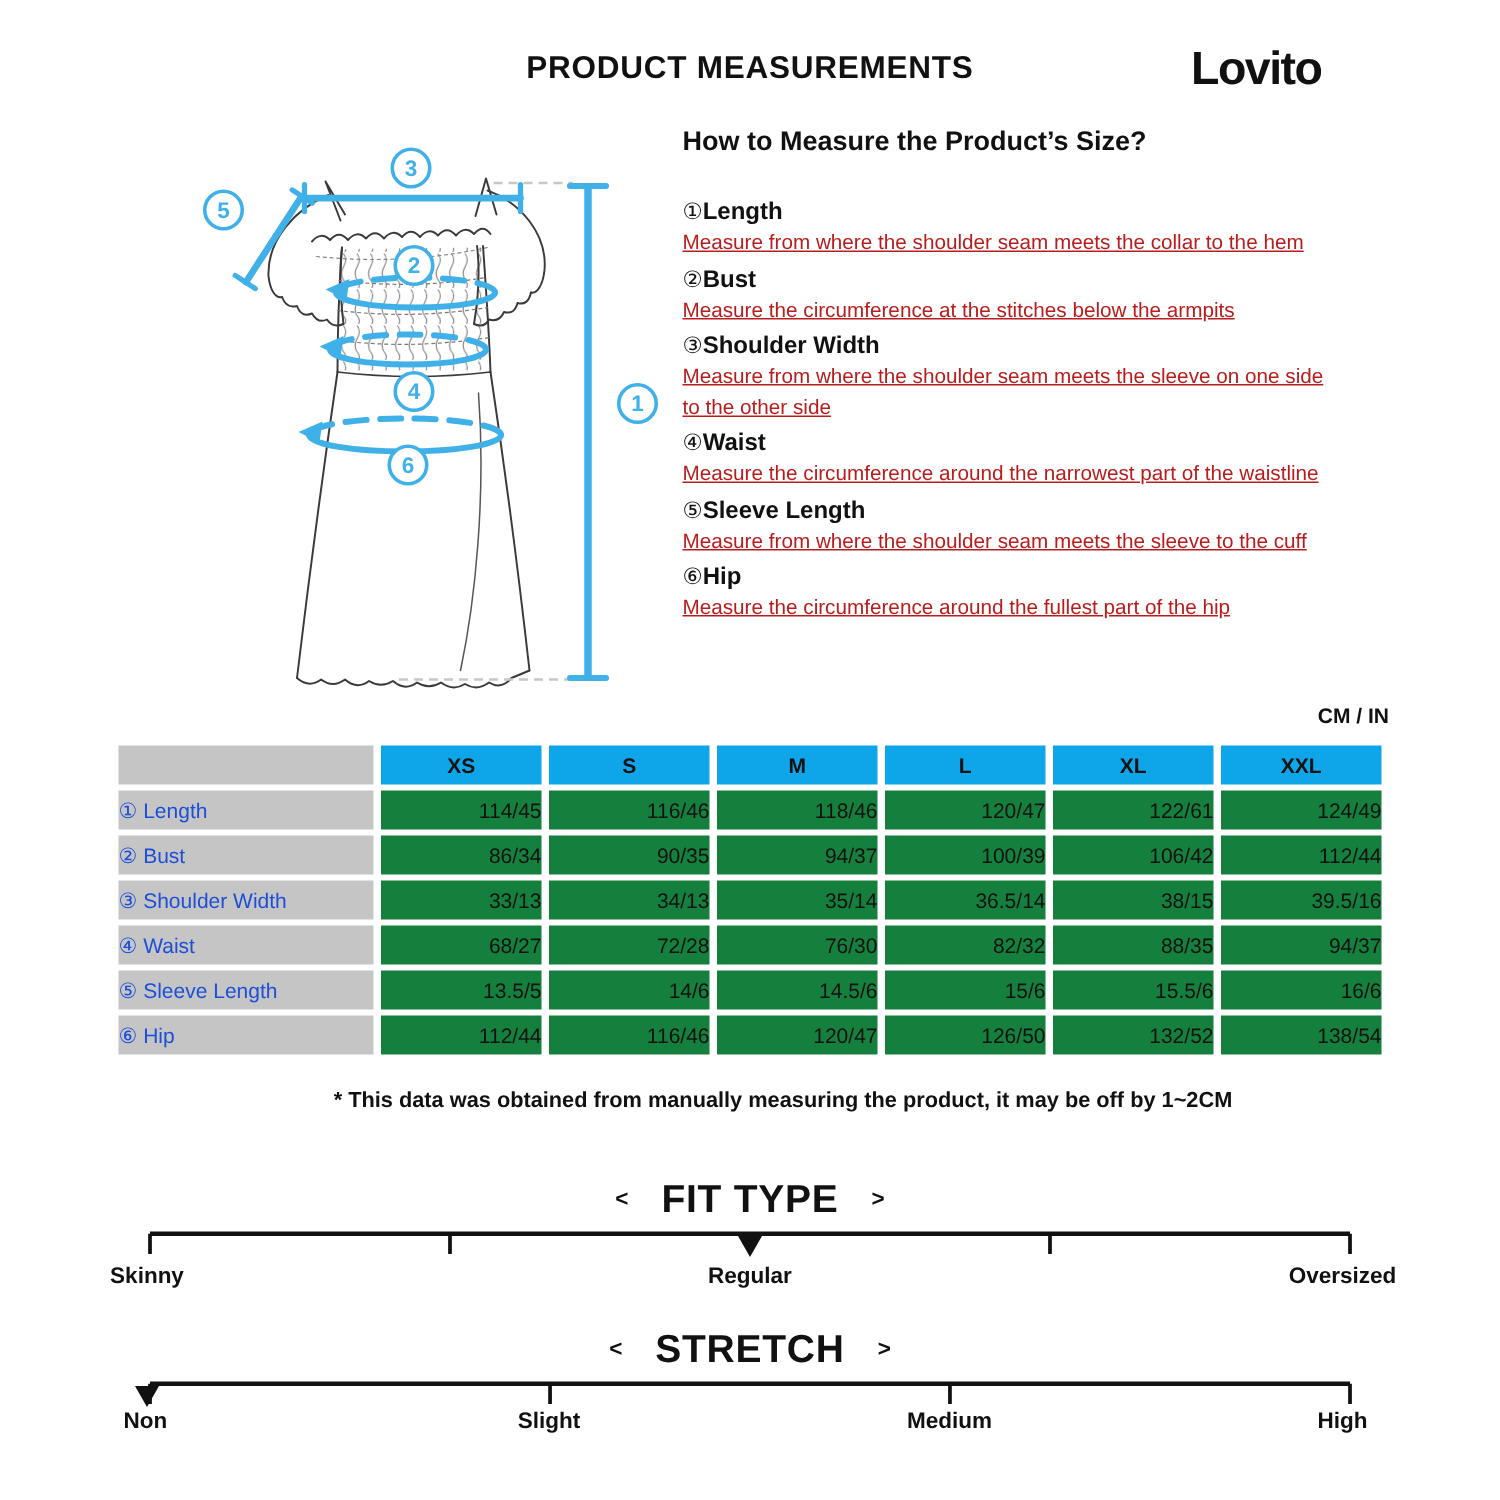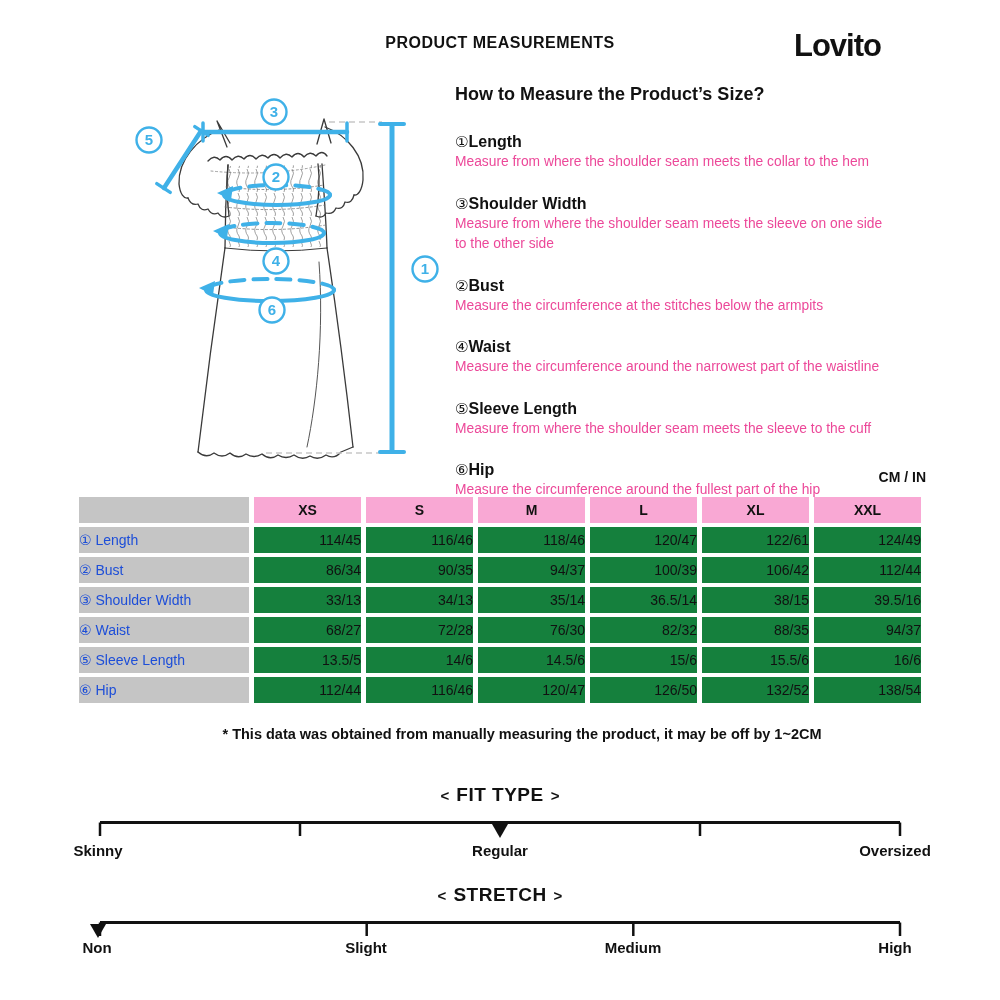--- a/index.html
+++ b/index.html
@@ -1,39 +1,39 @@
 <!DOCTYPE html>
 <html><head>
 <meta charset="utf-8">
 <style>
   html,body{margin:0;padding:0;background:#fff;}
   body{width:1000px;height:1000px;position:relative;overflow:hidden;
        font-family:"Liberation Sans","DejaVu Sans",sans-serif;color:#111;}
   .abs{position:absolute;}
   
-  .page-title{top:34px;left:0;right:0;text-align:center;font-size:16px;font-weight:bold;letter-spacing:.5px;}
+  .page-title{top:34px;left:0;right:0;text-align:center;font-size:21px;font-weight:bold;letter-spacing:.5px;}
   .brand{top:28px;left:794px;font-size:31px;font-weight:bold;letter-spacing:-1px;}
   
   .howto{top:84px;left:455px;width:430px;}
   .howto-heading{font-size:18px;font-weight:bold;margin-bottom:26px;}
-  .hname{font-size:16px;font-weight:bold;line-height:21px;margin-top:20px;}
+  .hname{font-size:16px;font-weight:bold;line-height:21px;margin-top:3px;}
   .hname .cnum{font-weight:normal;font-size:15px;}
-  .hdesc{font-size:13.8px;line-height:20.5px;color:#ec4899;}
+  .hdesc{font-size:13.8px;line-height:20.5px;color:#b91c1c;text-decoration:underline;}
   
   .unit{top:469px;left:0;right:74px;text-align:right;font-size:14px;font-weight:bold;}
   table.size{position:absolute;top:493px;left:74px;width:852px;border-collapse:separate;border-spacing:5px 4px;}
   table.size td,table.size th{height:26px;padding:0;font-size:14px;vertical-align:middle;}
-  th.szhead{background:#f9a8d4;font-weight:bold;text-align:center;}
+  th.szhead{background:#0ea5e9;font-weight:bold;text-align:center;}
   td.corner{background:#c5c5c5;}
   td.rowlabel{background:#c5c5c5;text-align:left;padding-left:12px;font-weight:normal;color:#1d4ed8;white-space:nowrap;}
   td.val{background:#15803d;text-align:right;font-weight:normal;}
   .footnote{top:726px;left:0;right:0;text-align:center;font-size:14.5px;font-weight:bold;padding-left:44px;}
   
   .scale-title{left:0;right:0;display:flex;justify-content:center;align-items:center;font-weight:bold;}
-  .scale-title .stitle{font-size:19px;letter-spacing:.5px;margin:0 7px;}
+  .scale-title .stitle{font-size:26px;letter-spacing:.5px;margin:0 22px;}
   .scale-title .chev{font-size:15px;}
   .fit-title{top:784px;} .stretch-title{top:884px;}
   .fit-svg{top:820px;left:0;} .stretch-svg{top:920px;left:0;}
   .scale-labels{left:0;right:0;height:18px;}
   .fit-labels{top:842px;} .stretch-labels{top:939px;text-decoration:underline;}
   .scale-labels span{position:absolute;transform:translateX(-50%);font-size:15px;font-weight:bold;white-space:nowrap;}
   
   .diagram{top:88px;left:95px;}
 </style>
 </head>
@@ -147,26 +147,26 @@
 </svg>
 
 <div class="abs howto">
   <div class="howto-heading">How to Measure the Product’s Size?</div>
 
   <div>
     <div class="hname"><span class="cnum">①</span><span>Length</span></div>
     <div class="hdesc">Measure from where the shoulder seam meets the collar to the hem</div>
   </div>
   <div>
+    <div class="hname"><span class="cnum">②</span><span>Bust</span></div>
+    <div class="hdesc">Measure the circumference at the stitches below the armpits</div>
+  </div>
+  <div>
     <div class="hname"><span class="cnum">③</span><span>Shoulder Width</span></div>
     <div class="hdesc">Measure from where the shoulder seam meets the sleeve on one side to the other side</div>
-  </div>
-  <div>
-    <div class="hname"><span class="cnum">②</span><span>Bust</span></div>
-    <div class="hdesc">Measure the circumference at the stitches below the armpits</div>
   </div>
   <div>
     <div class="hname"><span class="cnum">④</span><span>Waist</span></div>
     <div class="hdesc">Measure the circumference around the narrowest part of the waistline</div>
   </div>
   <div>
     <div class="hname"><span class="cnum">⑤</span><span>Sleeve Length</span></div>
     <div class="hdesc">Measure from where the shoulder seam meets the sleeve to the cuff</div>
   </div>
   <div>

